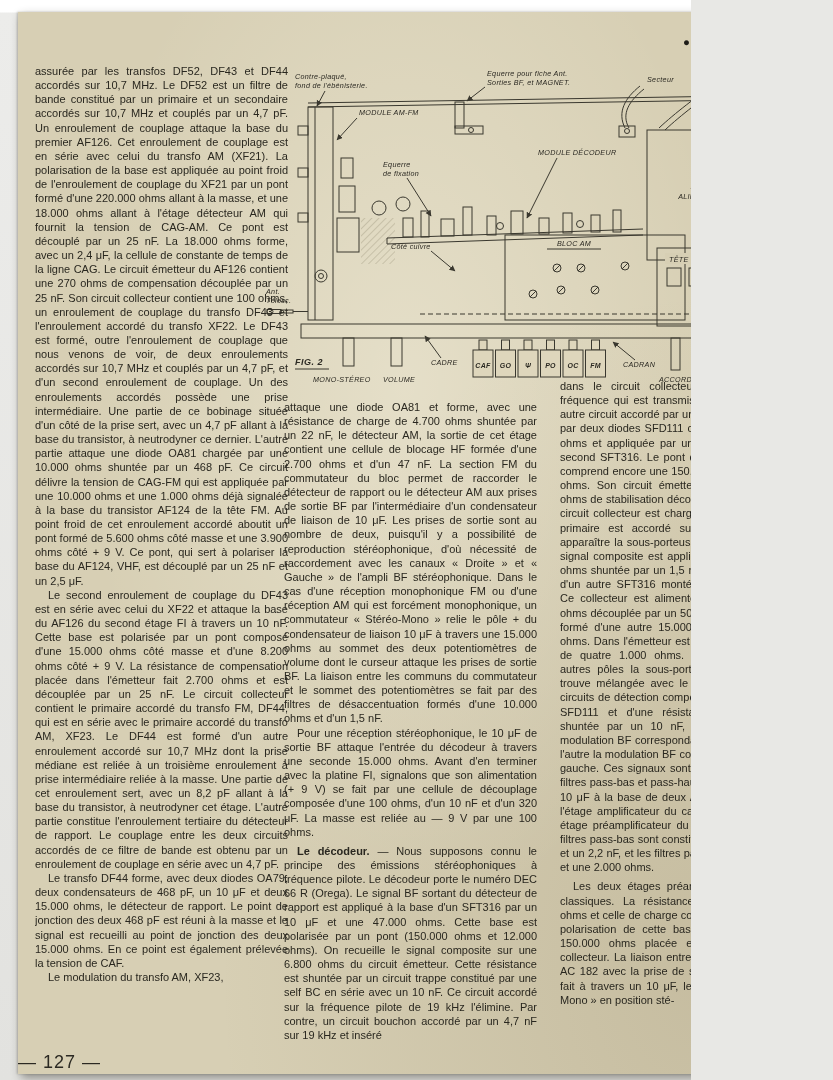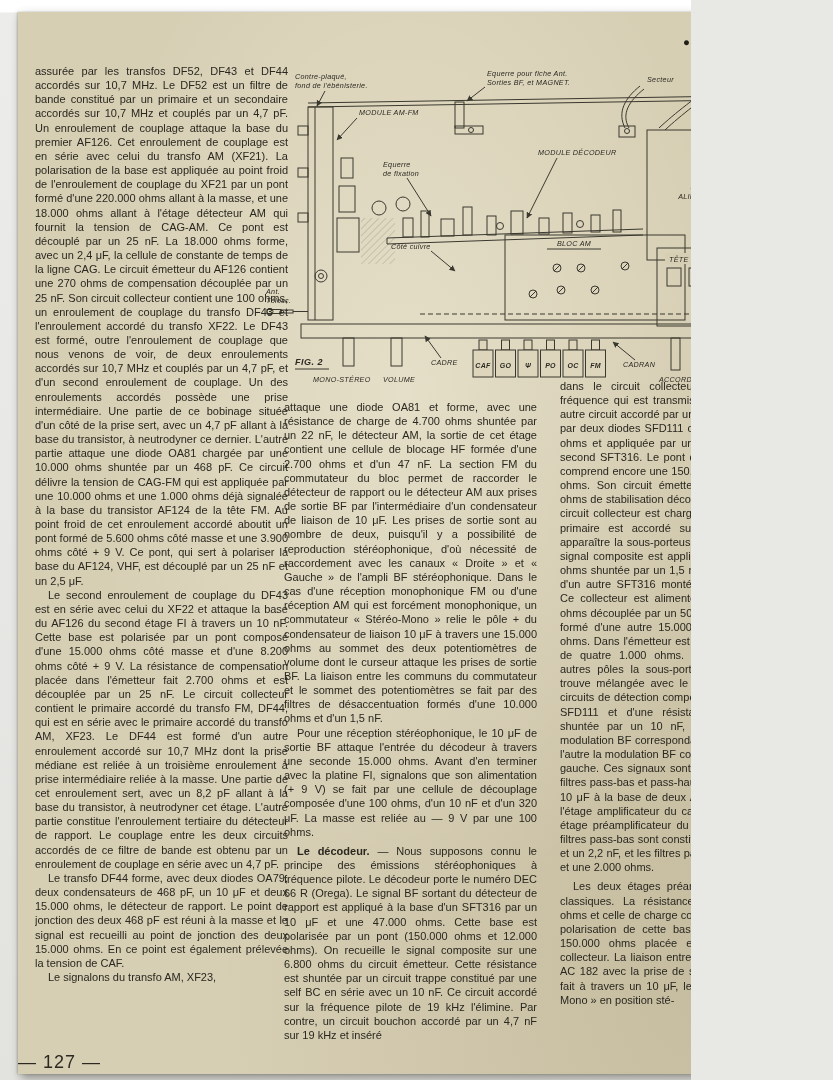--- a/index.html
+++ b/index.html
@@ -230,21 +230,21 @@
         <text x="255.5" y="300" class="btn">PO</text>
         <text x="278" y="300" class="btn">OC</text>
         <text x="300.5" y="300" class="btn">FM</text>
       </svg>
     </div>
 
     <div class="col" id="col-left">
       <p class="noind">assurée par les transfos DF52, DF43 et DF44 accordés sur 10,7 MHz. Le DF52 est un filtre de bande constitué par un primaire et un secondaire accordés sur 10,7 MHz et couplés par un 4,7 pF. Un enroulement de couplage attaque la base du premier AF126. Cet enroulement de couplage est en série avec celui du transfo AM (XF21). La polarisation de la base est appliquée au point froid de l'enroulement de couplage du XF21 par un pont formé d'une 220.000 ohms allant à la masse, et une 18.000 ohms allant à l'étage détecteur AM qui fournit la tension de CAG-AM. Ce pont est découplé par un 25 nF. La 18.000 ohms forme, avec un 2,4 μF, la cellule de constante de temps de la ligne CAG. Le circuit émetteur du AF126 contient une 270 ohms de compensation découplée par un 25 nF. Son circuit collecteur contient une 100 ohms, un enroulement de couplage du transfo DF43 et l'enroulement accordé du transfo XF22. Le DF43 est formé, outre l'enroulement de couplage que nous venons de voir, de deux enroulements accordés sur 10,7 MHz et couplés par un 4,7 pF, et d'un second enroulement de couplage. Un des enroulements accordés possède une prise intermédiaire. Une partie de ce bobinage située d'un côté de la prise sert, avec un 4,7 pF allant à la base du transistor, à neutrodyner ce dernier. L'autre partie attaque une diode OA81 chargée par une 10.000 ohms shuntée par un 468 pF. Ce circuit délivre la tension de CAG-FM qui est appliquée par une 10.000 ohms et une 1.000 ohms déjà signalée à la base du transistor AF124 de la tête FM. Au point froid de cet enroulement accordé aboutit un pont formé de 5.600 ohms côté masse et une 3.900 ohms côté + 9 V. Ce pont, qui sert à polariser la base du AF124, VHF, est découplé par un 25 nF et un 2,5 μF.</p>
       <p>Le second enroulement de couplage du DF43 est en série avec celui du XF22 et attaque la base du AF126 du second étage FI à travers un 10 nF. Cette base est polarisée par un pont composé d'une 15.000 ohms côté masse et d'une 8.200 ohms côté + 9 V. La résistance de compensation placée dans l'émetteur fait 2.700 ohms et est découplée par un 25 nF. Le circuit collecteur contient le primaire accordé du transfo FM, DF44, qui est en série avec le primaire accordé du transfo AM, XF23. Le DF44 est formé d'un autre enroulement accordé sur 10,7 MHz dont la prise médiane est reliée à un troisième enroulement à prise intermédiaire reliée à la masse. Une partie de cet enroulement sert, avec un 8,2 pF allant à la base du transistor, à neutrodyner cet étage. L'autre partie constitue l'enroulement tertiaire du détecteur de rapport. Le couplage entre les deux circuits accordés de ce filtre de bande est obtenu par un enroulement de couplage en série avec un 4,7 pF.</p>
       <p>Le transfo DF44 forme, avec deux diodes OA79, deux condensateurs de 468 pF, un 10 μF et deux 15.000 ohms, le détecteur de rapport. Le point de jonction des deux 468 pF est réuni à la masse et le signal est recueilli au point de jonction des deux 15.000 ohms. En ce point est également prélevée la tension de CAF.</p>
-      <p>Le signalons du transfo AM, XF23,</p>
+      <p>Le modulation du transfo AM, XF23,</p>
     </div>
 
     <div class="col" id="col-mid">
       <p class="noind">attaque une diode OA81 et forme, avec une résistance de charge de 4.700 ohms shuntée par un 22 nF, le détecteur AM, la sortie de cet étage contient une cellule de blocage HF formée d'une 2.700 ohms et d'un 47 nF. La section FM du commutateur du bloc permet de raccorder le détecteur de rapport ou le détecteur AM aux prises de sortie BF par l'intermédiaire d'un condensateur de liaison de 10 μF. Les prises de sortie sont au nombre de deux, puisqu'il y a possibilité de reproduction stéréophonique, d'où nécessité de raccordement avec les canaux « Droite » et « Gauche » de l'ampli BF stéréophonique. Dans le cas d'une réception monophonique FM ou d'une réception AM qui est forcément monophonique, un commutateur « Stéréo-Mono » relie le pôle + du condensateur de liaison 10 μF à travers une 15.000 ohms au sommet des deux potentiomètres de volume dont le curseur attaque les prises de sortie BF. La liaison entre les communs du commutateur et le sommet des potentiomètres se fait par des filtres de désaccentuation formés d'une 10.000 ohms et d'un 1,5 nF.</p>
       <p>Pour une réception stéréophonique, le 10 μF de sortie BF attaque l'entrée du décodeur à travers une seconde 15.000 ohms. Avant d'en terminer avec la platine FI, signalons que son alimentation (+ 9 V) se fait par une cellule de découplage composée d'une 100 ohms, d'un 10 nF et d'un 320 μF. La masse est reliée au — 9 V par une 100 ohms.</p>
       <p class="gap"><b>Le décodeur.</b> <span>— Nous supposons connu le principe des émissions stéréophoniques à fréquence pilote. Le décodeur porte le numéro DEC 66 R (Orega). Le signal BF sortant du détecteur de rapport est appliqué à la base d'un SFT316 par un 10 μF et une 47.000 ohms. Cette base est polarisée par un pont (150.000 ohms et 12.000 ohms). On recueille le signal composite sur une 6.800 ohms du circuit émetteur. Cette résistance est shuntée par un circuit trappe constitué par une self BC en série avec un 10 nF. Ce circuit accordé sur la fréquence pilote de 19 kHz l'élimine. Par contre, un circuit bouchon accordé par un 4,7 nF sur 19 kHz et inséré</span></p>
     </div>
 
     <div class="col" id="col-right">
       <p class="noind">dans le circuit collecteur fait apparaître cette fréquence qui est transmise, par un 180 pF, à un autre circuit accordé par un 4,7 pF. Elle est doublée par deux diodes SFD111 chargées par une 12.000 ohms et appliquée par un 0,1 μF à la base d'un second SFT316. Le pont de base de ce transistor comprend encore une 150.000 ohms et une 12.000 ohms. Son circuit émetteur contient une 12.000 ohms de stabilisation découplée par un 0,1 μF. Son circuit collecteur est chargé par un transfo dont le primaire est accordé sur 38 kHz, ce qui fait apparaître la sous-porteuse de cette fréquence. Le signal composite est appliqué à travers une 3.900 ohms shuntée par un 1,5 nF et un 10 μF à la base d'un autre SFT316 monté en collecteur commun. Ce collecteur est alimenté à travers une 15.000 ohms découplée par un 50 μF. Le pont de base est formé d'une autre 15.000 ohms et d'une 10.000 ohms. Dans l'émetteur est inséré un pont constitué de quatre 1.000 ohms. On applique aux deux autres pôles la sous-porteuse à 38 kHz qui se trouve mélangée avec le signal composite. Deux circuits de détection composés chacun d'une diode SFD111 et d'une résistance de 10.000 ohms shuntée par un 10 nF, font apparaître, l'un la modulation BF correspondant aux sons de droite et l'autre la modulation BF correspondant aux sons de gauche. Ces signaux sont appliqués à travers des filtres pass-bas et pass-haut et un condensateur de 10 μF à la base de deux AC182, qui équipent l'un l'étage amplificateur du canal « Droite » et l'autre étage préamplificateur du canal « Gauche ». Les filtres pass-bas sont constitués par des 3.900 ohms et un 2,2 nF, et les filtres pass-haut par deux 1,1 nF et une 2.000 ohms.</p>

